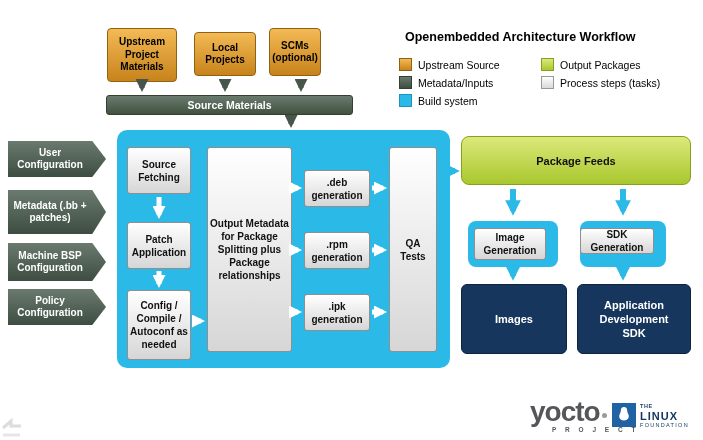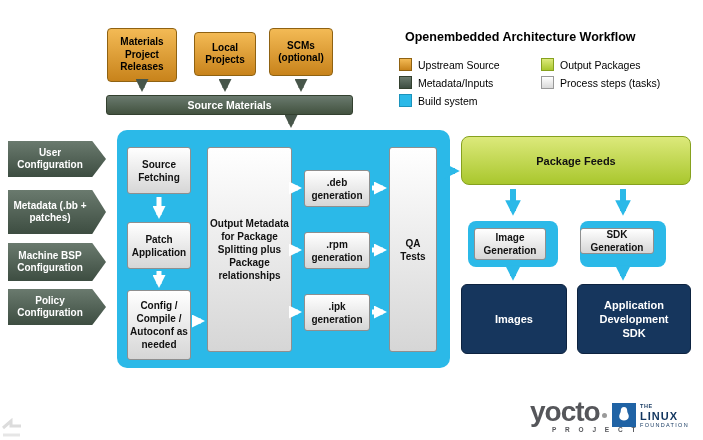--- a/index.html
+++ b/index.html
@@ -42,26 +42,26 @@
   .lf-found  { font-size:5.5px; color:#12365F; letter-spacing:1.3px; line-height:1.2; }
 
   svg.arrows { position:absolute; left:0; top:0; pointer-events:none; }
 </style>
 </head>
 <body>
 
 <div class="canvas">
 
   <div class="abs box orange" style="left:107px;top:28px;width:70px;height:54px">
-    <span>Materials Project Releases</span>
+    <span>Upstream Project Materials</span>
   </div>
   <div class="abs box orange" style="left:194px;top:32px;width:62px;height:44px">
     <span>Local Projects</span>
   </div>
-  <div class="abs box orange" style="left:269px;top:28px;width:64px;height:48px">
+  <div class="abs box orange" style="left:269px;top:28px;width:52px;height:48px">
     <span>SCMs (optional)</span>
   </div>
 
   <div class="abs box slab" style="left:106px;top:95px;width:247px;height:20px">
     <span>Source Materials</span>
   </div>
 
   <div class="abs box pent" style="left:8px;top:141px;width:98px;height:36px">
     <span>User Configuration</span>
   </div>

